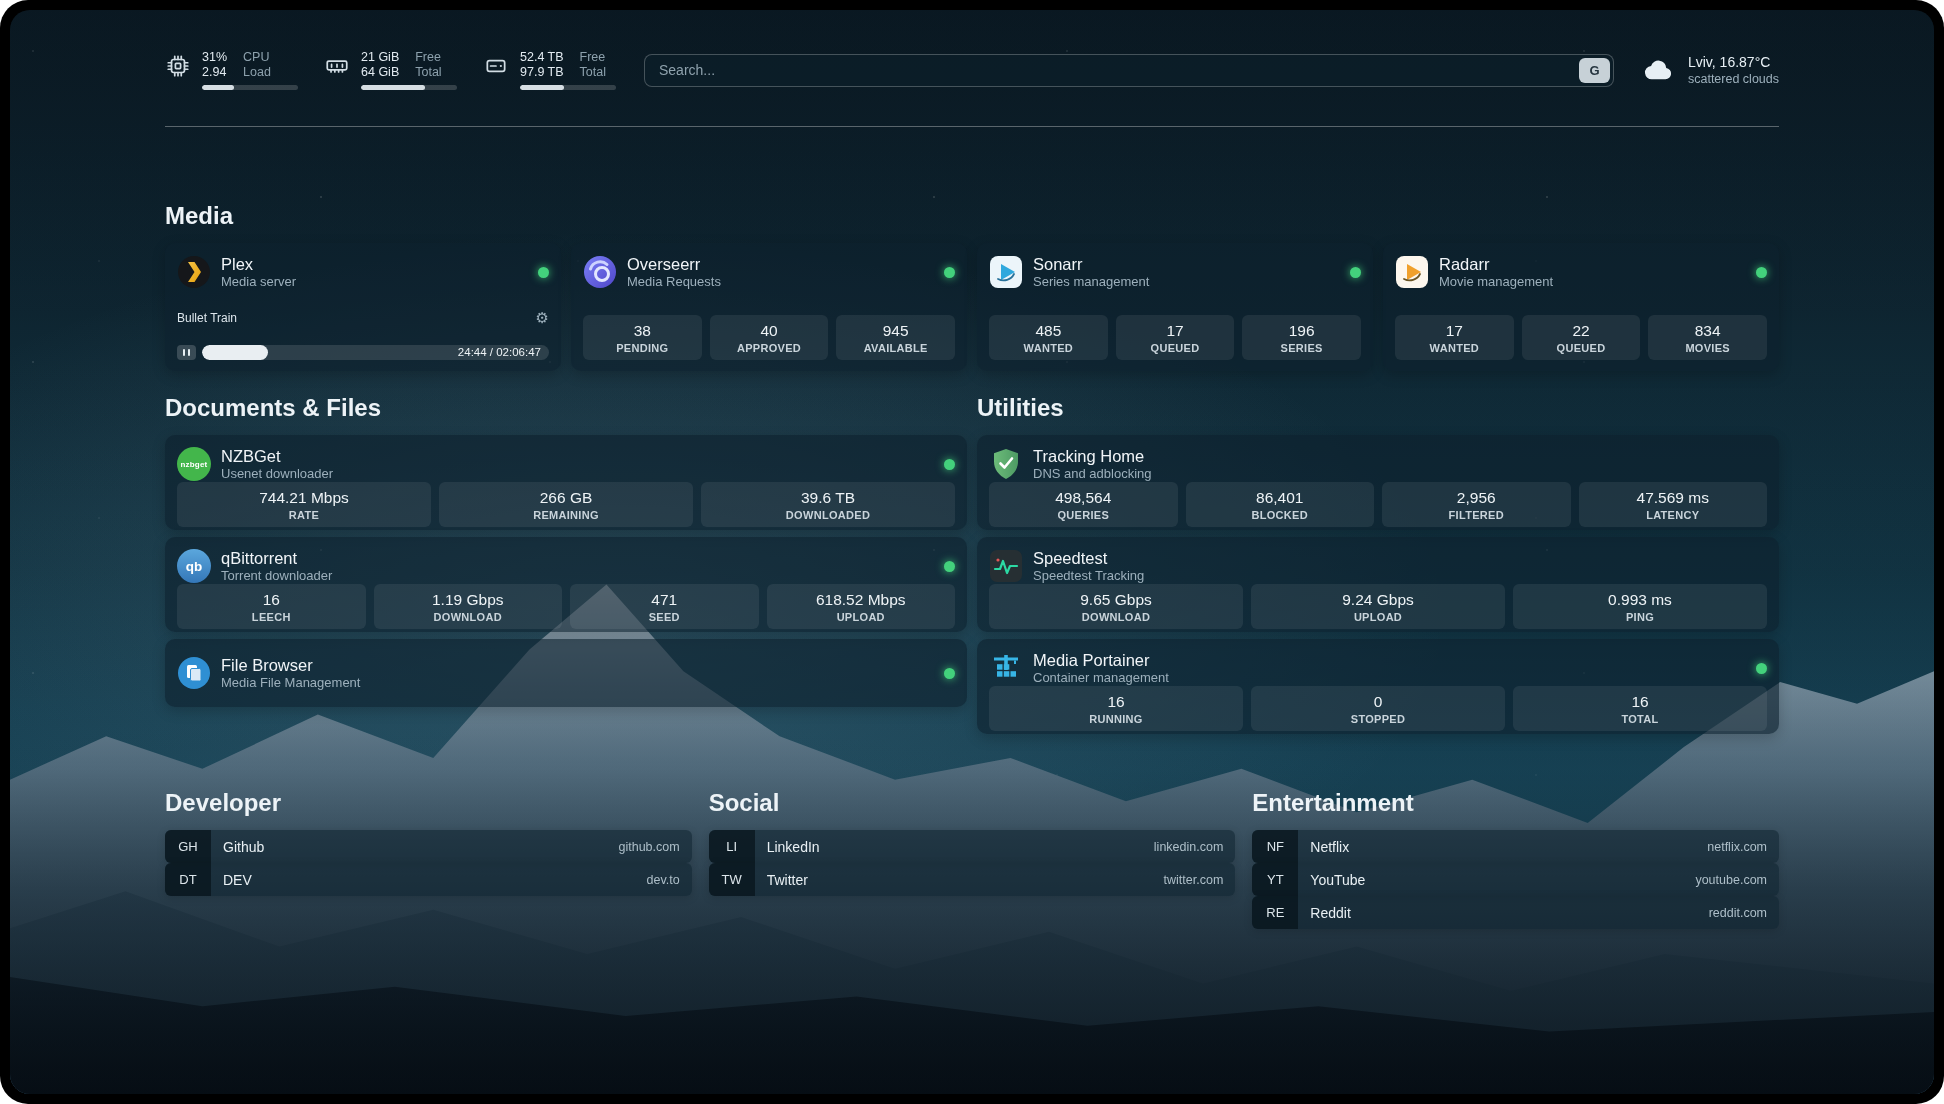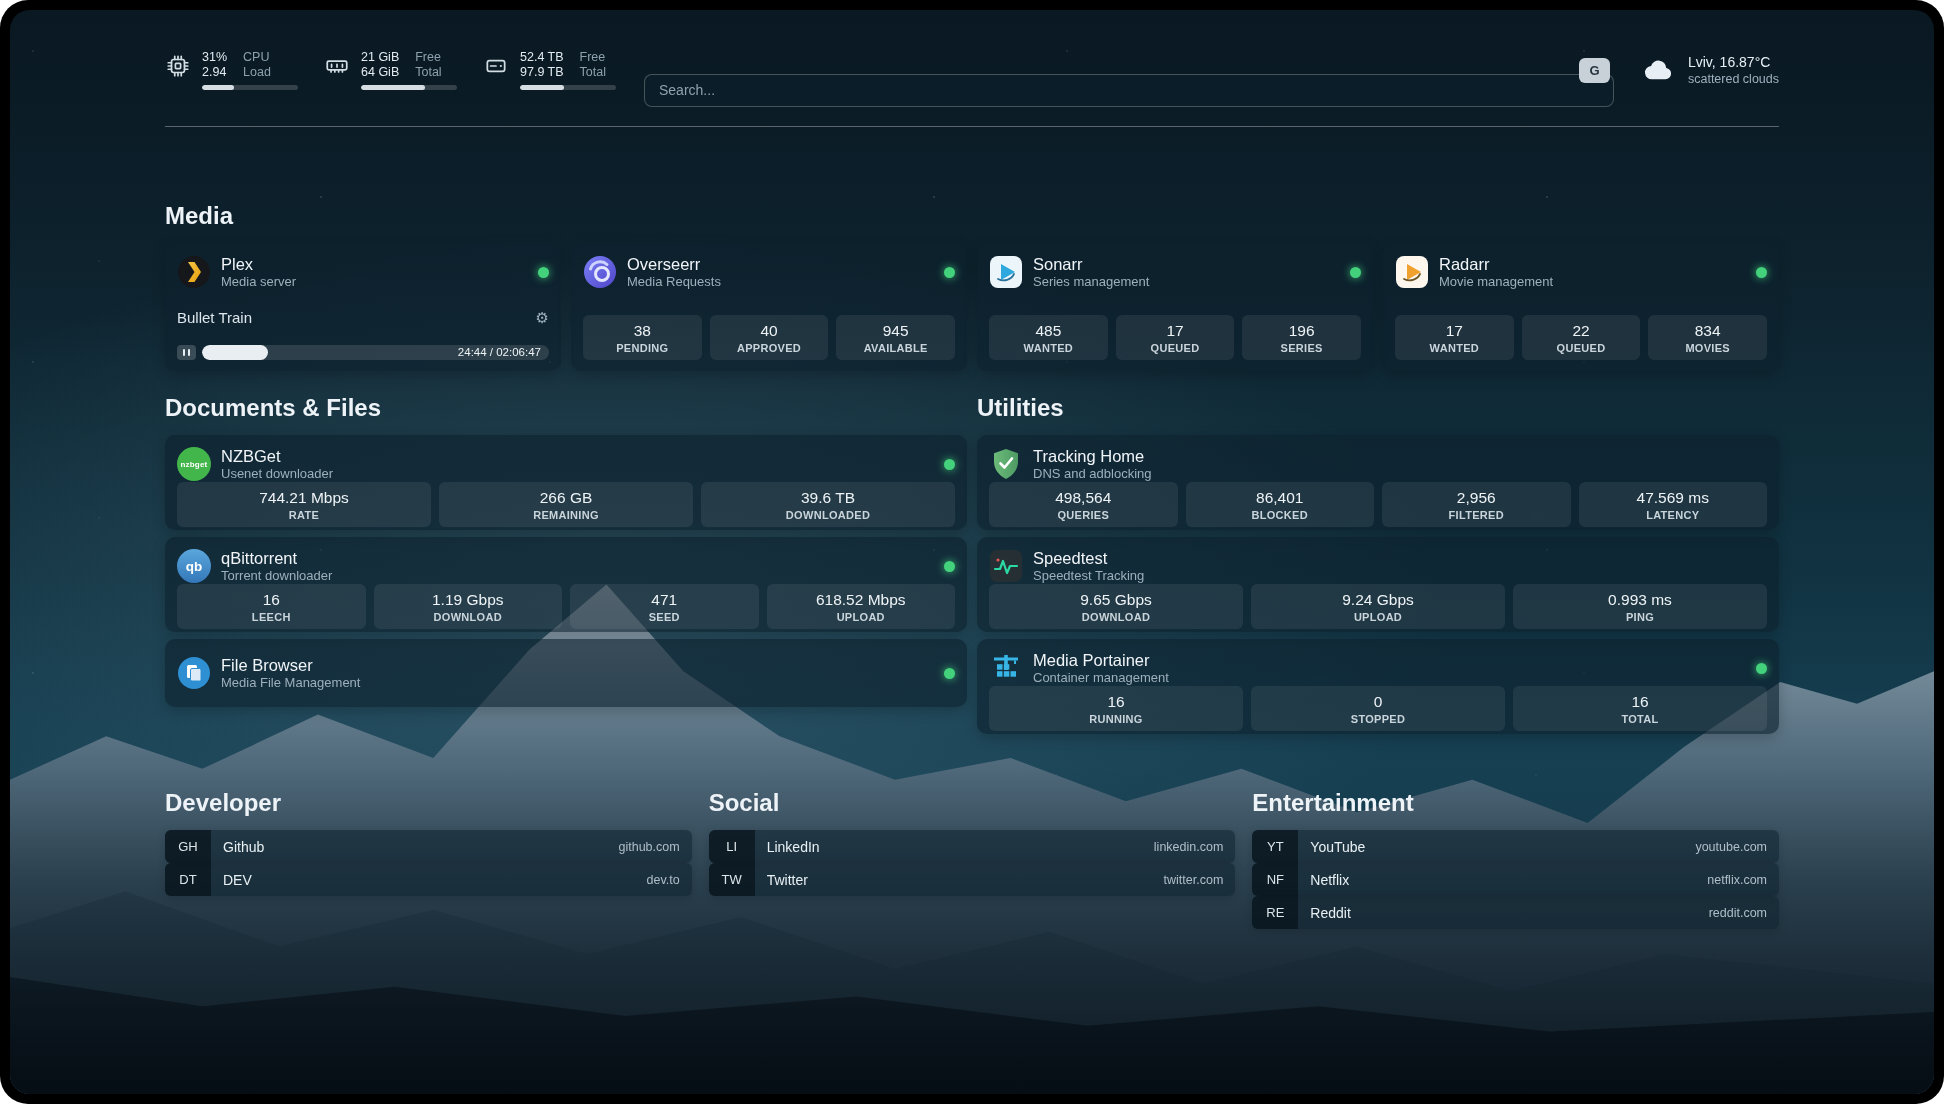--- a/index.html
+++ b/index.html
@@ -43,21 +43,21 @@
   .res-icon svg { width:100%; height:100%; }
   .res-text { display:flex; gap:16px; font-size:12.5px; line-height:15px; }
   .res-col { display:flex; flex-direction:column; }
   .res-col.vals { color:#e3ebf1; }
   .res-col.labs { color:#8da1ad; }
   .res-bar { margin-top:5px; width:96px; height:5px; border-radius:3px; background:rgba(255,255,255,.17); overflow:hidden; }
   .res-fill { display:block; height:100%; border-radius:3px; background:#d6dee3; }
 
   .search { flex:1; position:relative; height:33px; }
   .search input { width:100%; height:100%; background:rgba(13,31,42,.65); border:1px solid rgba(255,255,255,.24);
-    border-radius:8px; color:#dfe9ef; padding:0 46px 0 14px; font-size:14px; font-family:inherit; outline:none;margin-top:20px; }
+    border-radius:8px; color:#dfe9ef; padding:0 46px 0 14px; font-size:14px; font-family:inherit; outline:none; }
   .search input::placeholder { color:#8fa2ad; }
   .search-btn { position:absolute; right:4px; top:4px; bottom:4px; width:31px; border:none; border-radius:6px;
     background:#c7d1d7; color:#26353f; font-weight:700; font-size:13px; display:flex; align-items:center; justify-content:center; cursor:pointer; font-family:inherit; }
 
   .weather { display:flex; align-items:center; gap:12px; flex:none; }
   .weather-icon { width:34px; height:34px; }
   .weather-loc { font-size:14px; color:#e8f0f5; line-height:18px; }
   .weather-cond { font-size:12.5px; color:#9db0bc; line-height:16px; }
 
   .divider { margin-top:36px; border-top:1px solid rgba(255,255,255,.32); }
@@ -77,21 +77,21 @@
   .ssub  { font-size:13px; color:#9db0bc; line-height:16px; }
   .dot { margin-left:auto; width:11px; height:11px; border-radius:50%; background:#43d17c; box-shadow:0 0 8px rgba(67,209,124,.9); flex:none; }
 
   .stats { display:flex; gap:8px; }
   .stat { flex:1; background:rgba(255,255,255,.075); border-radius:6px; text-align:center; padding:6px 2px 5px; }
   .stat .v { font-size:15.5px; color:#eef3f6; line-height:20px; }
   .stat .l { font-size:11px; font-weight:700; color:#c9d4db; letter-spacing:.3px; line-height:14px; }
 
   
   .np-row { display:flex; align-items:center; }
-  .np-title { font-size:15px; color:#dde6ec; }
+  .np-title { font-size:12px; color:#dde6ec; }
   .gear { margin-left:auto; color:#9db0bc; font-size:15px; line-height:15px; cursor:pointer; }
   .player { display:flex; align-items:center; gap:6px; }
   .pause { width:19px; height:15px; border-radius:4px; background:rgba(255,255,255,.18); display:flex; align-items:center; justify-content:center; gap:2.5px; cursor:pointer; }
   .pause i { width:2.5px; height:7px; background:#e9f0f4; border-radius:1px; }
   .pbar { flex:1; height:15px; border-radius:8px; background:rgba(255,255,255,.12); position:relative; overflow:hidden; }
   .pfill { height:100%; background:#e9eef2; border-radius:8px; }
   .ptime { position:absolute; right:8px; top:0; line-height:15px; font-size:11.5px; color:#eef3f6; }
 
   .two-col { display:grid; grid-template-columns:1fr 1fr; gap:10px; margin-top:22px; align-items:start; }
   .col-title { margin-bottom:12px; }
@@ -591,28 +591,28 @@
               <span class="bname">Twitter</span>
               <span class="burl">twitter.com</span>
             </div>
           </div>
         </div>
 
         <div class="bm-col">
           <h2 class="section-title col-title">Entertainment</h2>
           <div class="bm-list">
             <div class="bm-row">
+              <span class="abbr">NF</span>
+              <span class="bname">Netflix</span>
+              <span class="burl">netflix.com</span>
+            </div>
+            <div class="bm-row">
               <span class="abbr">YT</span>
               <span class="bname">YouTube</span>
               <span class="burl">youtube.com</span>
-            </div>
-            <div class="bm-row">
-              <span class="abbr">NF</span>
-              <span class="bname">Netflix</span>
-              <span class="burl">netflix.com</span>
             </div>
             <div class="bm-row">
               <span class="abbr">RE</span>
               <span class="bname">Reddit</span>
               <span class="burl">reddit.com</span>
             </div>
           </div>
         </div>
       </div>
 

